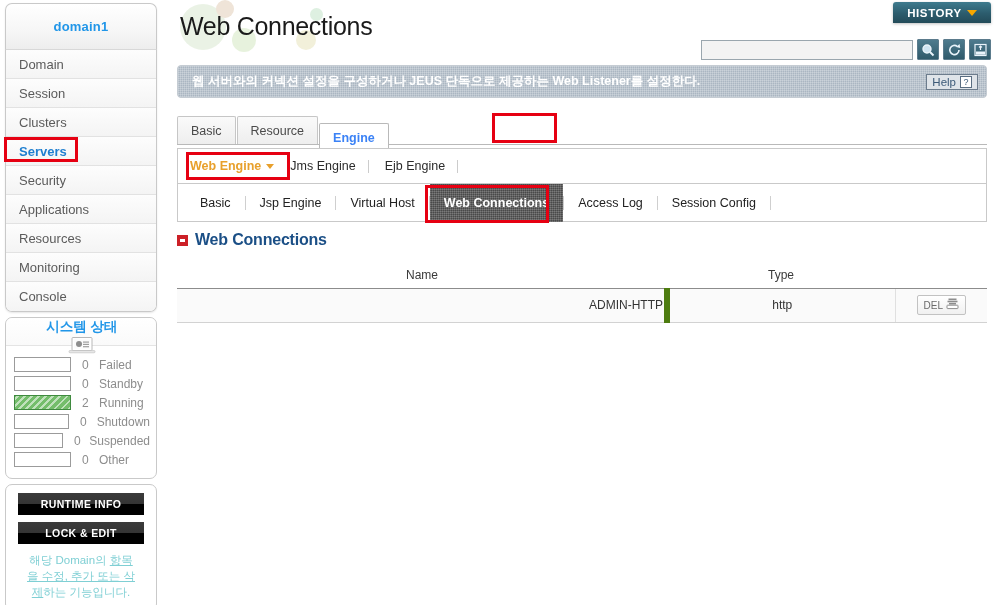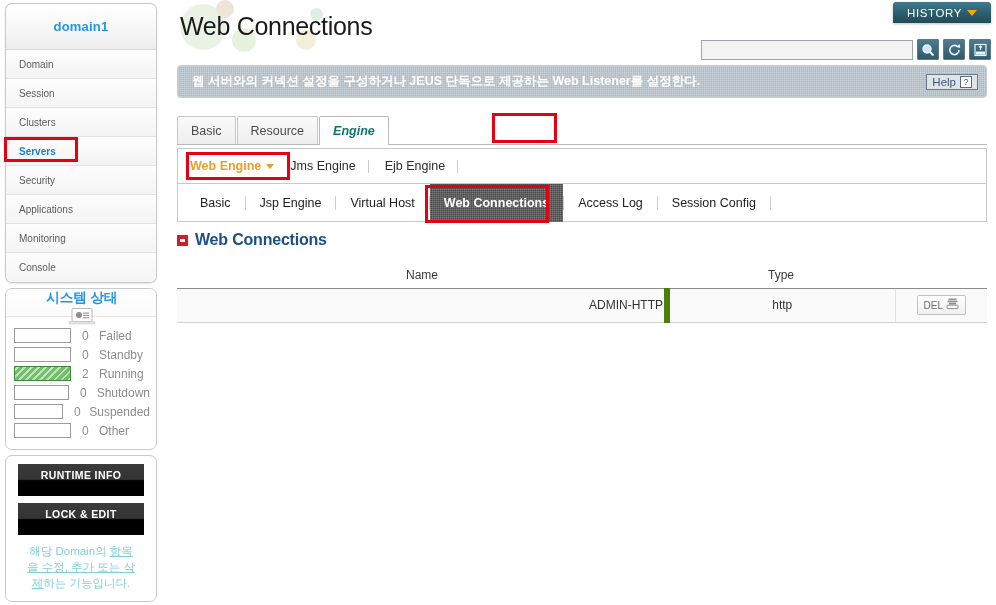--- a/index.html
+++ b/index.html
@@ -50,21 +50,21 @@
     border: 1px solid #c9c9c9;
     border-top: 1px solid #d8d8d8;
     border-radius: 0 0 7px 7px;
     background: #fff;
     overflow: hidden;
   }
   .nav-item {
     height: 29px;
     display: flex; align-items: center;
     padding-left: 13px;
-    font-size: 10px;
+    font-size: 13px;
     color: #5b5b5b;
     border-bottom: 1px solid #e2e2e2;
     background: linear-gradient(to bottom,#fdfdfd 0%,#f4f4f4 100%);
     cursor: pointer;
     position: relative;
   }
   .nav-item:last-child { border-bottom: none; }
   .nav-item.selected span.nav-label { color: #1f7fd0; font-weight: bold; }
 
   .hl-box {
@@ -123,21 +123,21 @@
   #action-card {
     margin-top: 5px;
     border: 1px solid #c9c9c9;
     border-radius: 7px;
     background: #fff;
     padding: 8px 12px 10px 12px;
   }
   .dark-btn {
     display: block;
     width: 100%;
-    height: 32px;
+    height: 22px;
     border: none;
     margin-bottom: 7px;
     color: #ffffff;
     font-size: 10.5px;
     font-weight: bold;
     letter-spacing: .4px;
     text-align: center;
     line-height: 22px;
     cursor: pointer;
     background: linear-gradient(to bottom, #3b3b3b 0%, #343434 48%, #000000 52%, #000000 100%);
@@ -179,21 +179,21 @@
     width: 98px; height: 21px;
     background: linear-gradient(to bottom,#3f7b8e 0%, #2c5c6d 55%, #234b59 100%);
     border-radius: 3px 3px 0 0;
     display: flex; align-items: center; justify-content: center;
     gap: 5px;
     cursor: pointer;
     box-shadow: 0 1px 3px rgba(0,0,0,.25);
     z-index: 5;
   }
   #history-btn .lbl {
-    color: #ffffff; font-size: 11.5px; font-weight: normal; letter-spacing: .6px;
+    color: #ffffff; font-size: 11.5px; font-weight: bold; letter-spacing: .6px;
   }
   .caret-down {
     width: 0; height: 0;
     border-left: 5px solid transparent;
     border-right: 5px solid transparent;
     border-top: 6px solid #f6a700;
   }
 
   #search-row {
     position: absolute;
@@ -266,27 +266,26 @@
     color: #4a4a4a;
     border: 1px solid #c6c6c6;
     border-bottom: none;
     background: linear-gradient(to bottom,#fafafa,#eeeeee);
     margin-right: 1px;
     cursor: pointer;
     border-radius: 2px 2px 0 0;
   }
   .tab1.active {
     background: #ffffff;
-    color: #0f766e;
+    color: #3b82f6;
     font-weight: bold;
     border-color: #b9b9b9;
     position: relative;
-    top: 1px;
+    top: 8px;
     height: 29px;
-    font-style: italic;
   }
 
   
   #engine-row {
     position: absolute;
     left: 9px; top: 148px;
     width: 810px; height: 36px;
     border: 1px solid #c9c9c9;
     background: #ffffff;
     display: flex; align-items: center;
@@ -422,20 +421,23 @@
           <span class="nav-label">Clusters</span>
         </div>
         <div class="nav-item selected">
           <span class="nav-label">Servers</span>
         </div>
         <div class="nav-item">
           <span class="nav-label">Security</span>
         </div>
         <div class="nav-item">
           <span class="nav-label">Applications</span>
+        </div>
+        <div class="nav-item">
+          <span class="nav-label">Resources</span>
         </div>
         <div class="nav-item">
           <span class="nav-label">Monitoring</span>
         </div>
         <div class="nav-item">
           <span class="nav-label">Console</span>
         </div>
       </div>
     </div>
 

